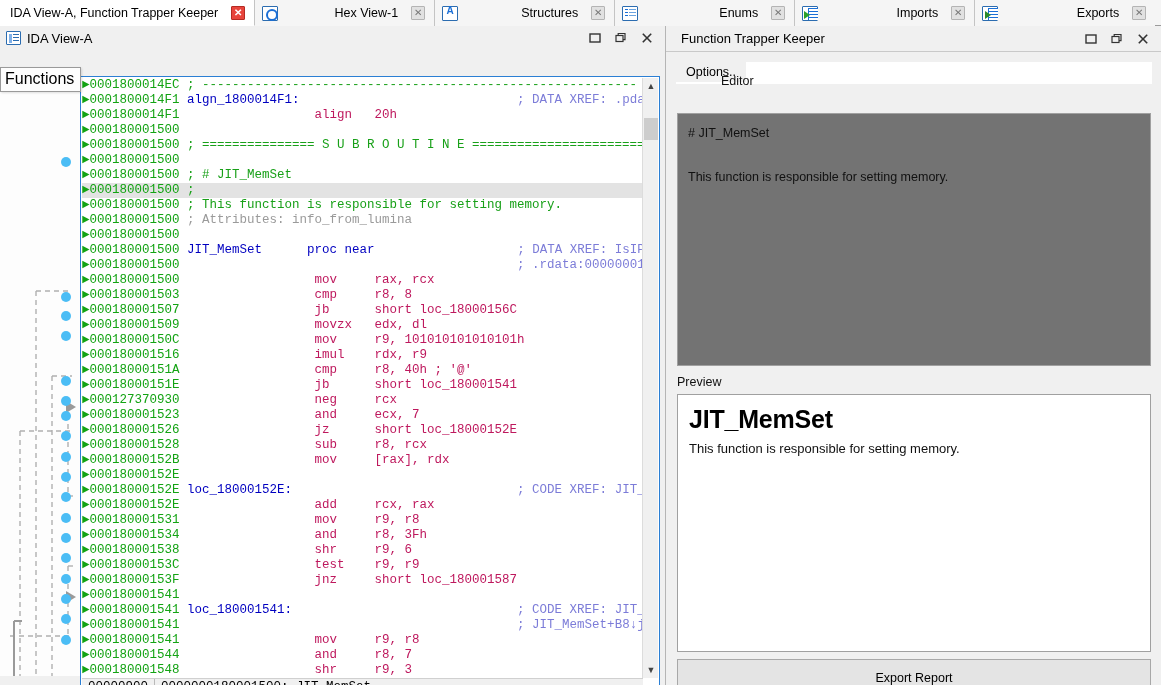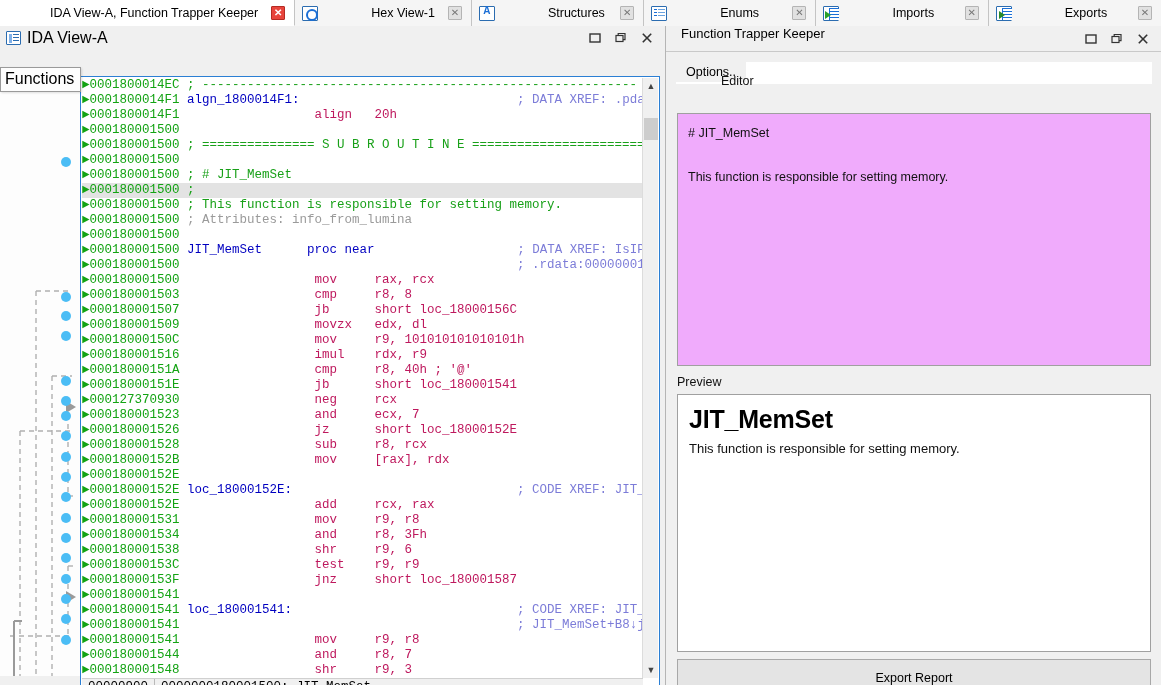--- a/index.html
+++ b/index.html
@@ -28,21 +28,21 @@
     background: #f5f5f5;
     height: 26px;
     font-size: 12.5px;
     white-space: nowrap;
     position: relative;
   }
   .tab.active {
     background: #ffffff;
     border-bottom: 1px solid #ffffff;
   }
-  .tab .tlabel { flex: 1; text-align: left; padding: 0 6px; margin-left: 40px; }
+  .tab .tlabel { flex: 1; text-align: right; padding: 0 6px; }
   .tab.active .tlabel { padding-left: 0; }
   .tab-icon {
     width: 16px; height: 15px; flex: none;
     border: 1px solid #2b6cb0;
     background: #ffffff;
     position: relative;
     border-radius: 1px;
     display: inline-block;
   }
   .tab-icon.hex::after {
@@ -99,21 +99,21 @@
     position: relative; flex: none; border-radius: 1px;
   }
   .win-title .wicon::before {
     content: ""; position: absolute; left: 2px; top: 2px; width: 3px; height: 9px;
     background: #7fb0e8;
   }
   .win-title .wicon::after {
     content: ""; position: absolute; left: 6px; top: 2px; width: 6px; height: 9px;
     background: repeating-linear-gradient(#2b6cb0 0 1px, transparent 1px 3px);
   }
-  .win-title .wtext { font-size: 16px; flex: 1; }
+  .win-title .wtext { font-size: 13px; flex: 1; }
   .wbtns { display: flex; gap: 10px; align-items: center; padding-right: 6px; color: #222; }
   .wbtn { width: 16px; height: 16px; display: flex; align-items: center; justify-content: center; }
   .wbtn svg { display: block; }
 
   
   #functions-tab {
     position: absolute; left: 0; top: 41px;
     background: #fdfdfd; border: 1px solid #9a9a9a;
     padding: 2px 6px 3px 4px; font-size: 16px; z-index: 30;
     box-shadow: 1px 1px 2px rgba(0,0,0,0.12);
@@ -174,36 +174,36 @@
   }
   #dstatus .seg { padding: 0 6px; border-right: 1px solid #b9b9b9; height: 17px; line-height: 17px; }
   #dstatus .seg:last-child { border-right: none; }
 
   
   #rightwin {
     position: absolute; left: 665px; top: 26px; width: 496px; height: 659px;
     background: #f0f0f0; border-left: 1px solid #b5b5b5;
   }
   #rt-title {
-    height: 26px; display: flex; gap: 7px;
+    height: 26px; display: flex; align-items: center; gap: 7px;
     padding: 0 4px 0 8px; border-bottom: 1px solid #c9c9c9; background: #f0f0f0;
   }
   #rt-title .wtext { font-size: 13px; flex: 1; }
   #rt-menubar {
     position: absolute; left: 10px; top: 36px; width: 476px; height: 22px;
     background: #ffffff; display: flex; align-items: flex-start;
   }
   #rt-menubar .menuitem {
     padding: 3px 10px 3px 10px; font-size: 12.5px;
     background: #f0f0f0;
   }
   .sect-label { font-size: 12.5px; color: #111; }
   #editor-box {
     position: absolute; left: 677px; top: 113px; width: 474px; height: 253px;
-    background: #f0abfc; border: 1px solid #a0a0a0;
+    background: #737373; border: 1px solid #a0a0a0;
     padding: 8px 10px; font-size: 12.5px; line-height: 22px; color: #111;
     white-space: pre-wrap;
   }
   #preview-box {
     position: absolute; left: 677px; top: 394px; width: 474px; height: 258px;
     background: #ffffff; border: 1px solid #a0a0a0; padding: 8px 11px;
   }
   #preview-h1 { font-size: 25px; font-weight: bold; color: #000; margin: 2px 0 7px 0; letter-spacing: -0.2px; }
   #preview-p { font-size: 13px; color: #111; }
   #export-btn {

